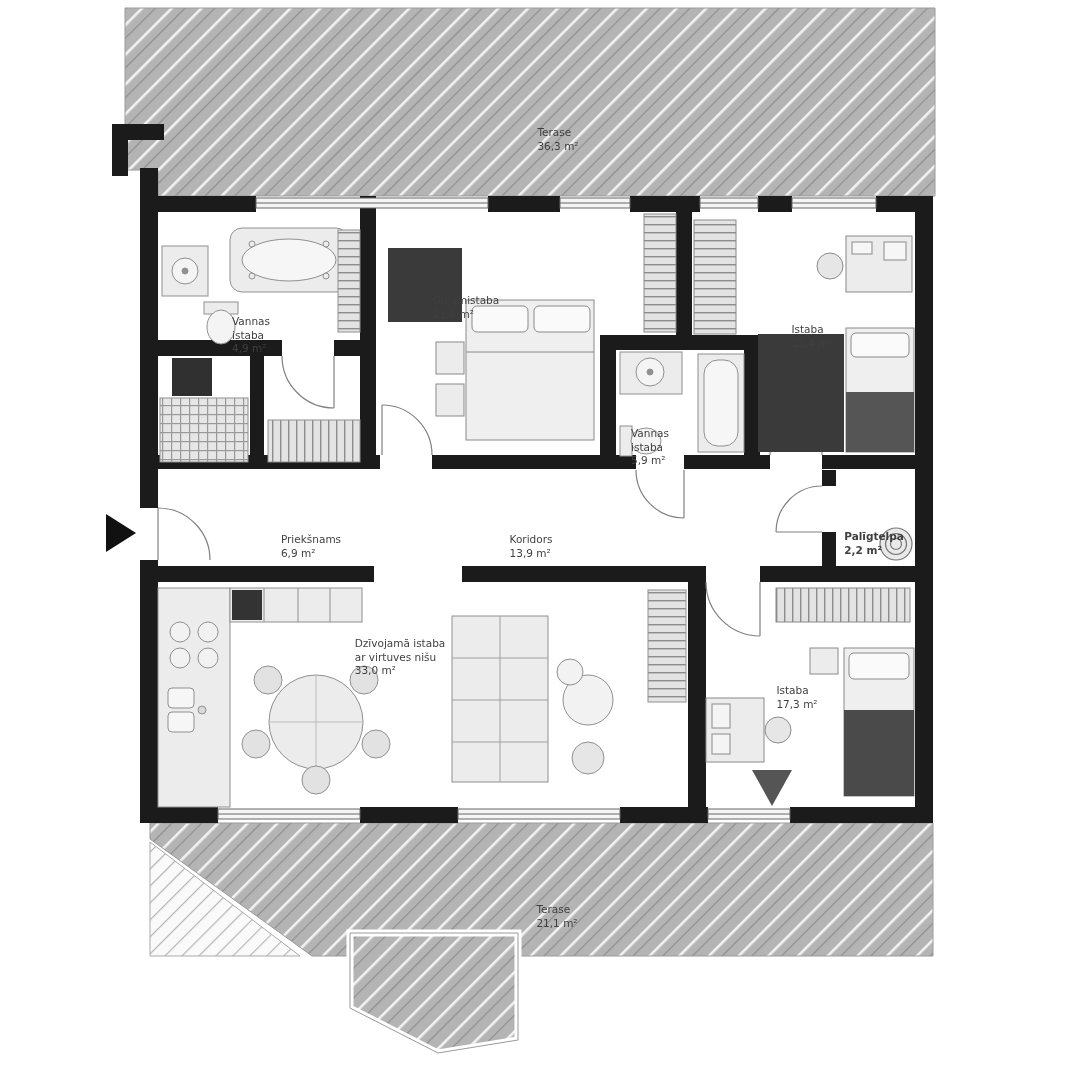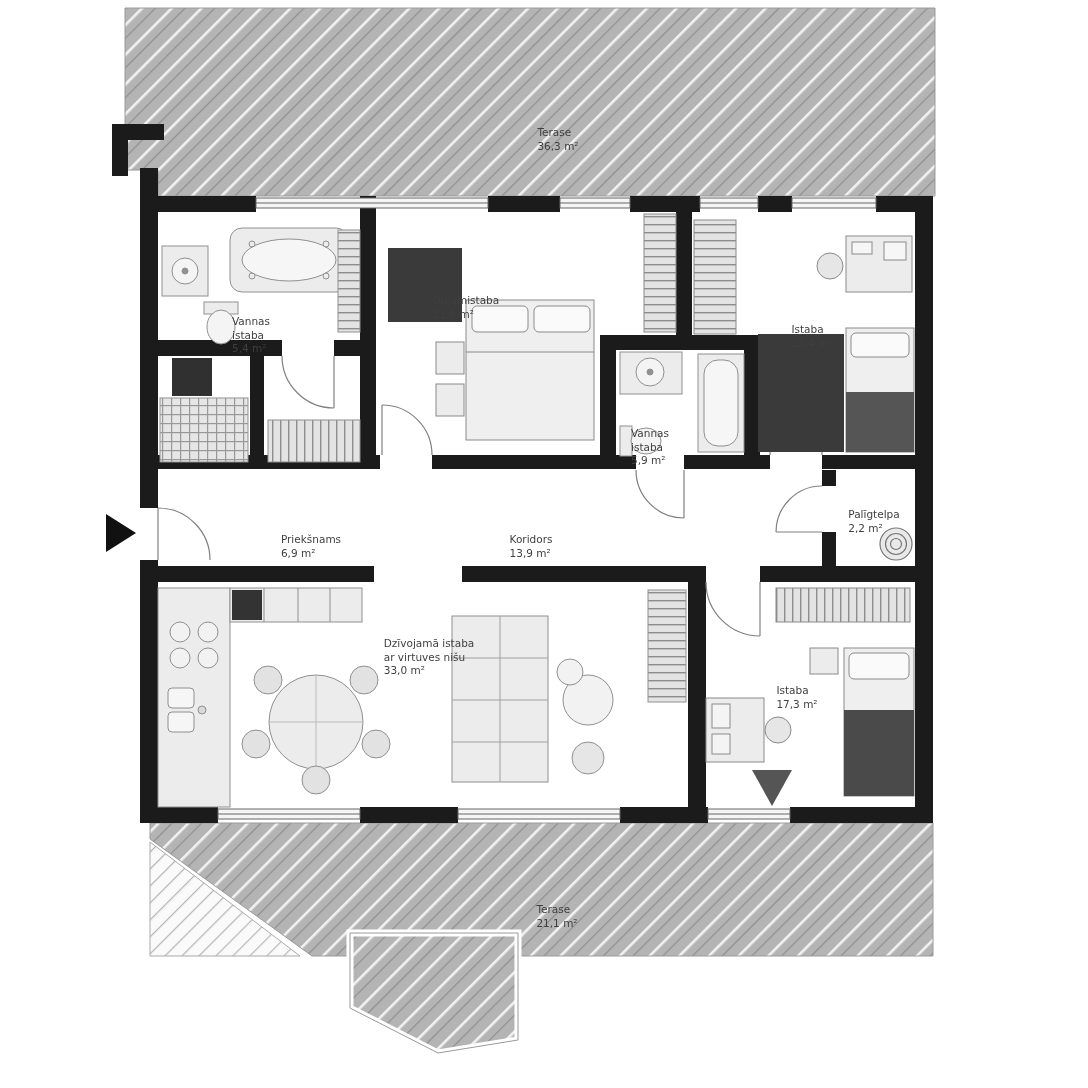--- a/index.html
+++ b/index.html
@@ -227,21 +227,21 @@
 
   <polygon points="106,514 106,552 136,533" fill="#111111"></polygon>
 </svg>
 
 <div class="room-label" style="left:558px;top:104px;">
   <span class="nm">Terase</span>
   <span class="ar">36,3 m²</span>
 </div>
 <div class="room-label narrow" style="left:262px;top:299px;">
   <span class="nm">Vannas istaba</span>
-  <span class="ar">5,4 m²</span>
+  <span class="ar">4,9 m²</span>
 </div>
 <div class="room-label" style="left:466px;top:272px;">
   <span class="nm">Guļamistaba</span>
   <span class="ar">21,6 m²</span>
 </div>
 <div class="room-label" style="left:812px;top:301px;">
   <span class="nm">Istaba</span>
   <span class="ar">13,4 m²</span>
 </div>
 <div class="room-label narrow" style="left:661px;top:411px;">
@@ -249,25 +249,25 @@
   <span class="ar">5,9 m²</span>
 </div>
 <div class="room-label" style="left:311px;top:511px;">
   <span class="nm">Priekšnams</span>
   <span class="ar">6,9 m²</span>
 </div>
 <div class="room-label" style="left:531px;top:511px;">
   <span class="nm">Koridors</span>
   <span class="ar">13,9 m²</span>
 </div>
-<div class="room-label" style="left:874px;top:486px;">
+<div class="room-label" style="left:874px;top:508px;font-weight:bold;">
   <span class="nm">Palīgtelpa</span>
   <span class="ar">2,2 m²</span>
 </div>
-<div class="room-label" style="left:429px;top:621px;">
+<div class="room-label" style="left:400px;top:621px;">
   <span class="nm">Dzīvojamā istaba</span>
   <span class="nm">ar virtuves nišu</span>
   <span class="ar">33,0 m²</span>
 </div>
 <div class="room-label" style="left:797px;top:662px;">
   <span class="nm">Istaba</span>
   <span class="ar">17,3 m²</span>
 </div>
 <div class="room-label" style="left:557px;top:881px;">
   <span class="nm">Terase</span>

